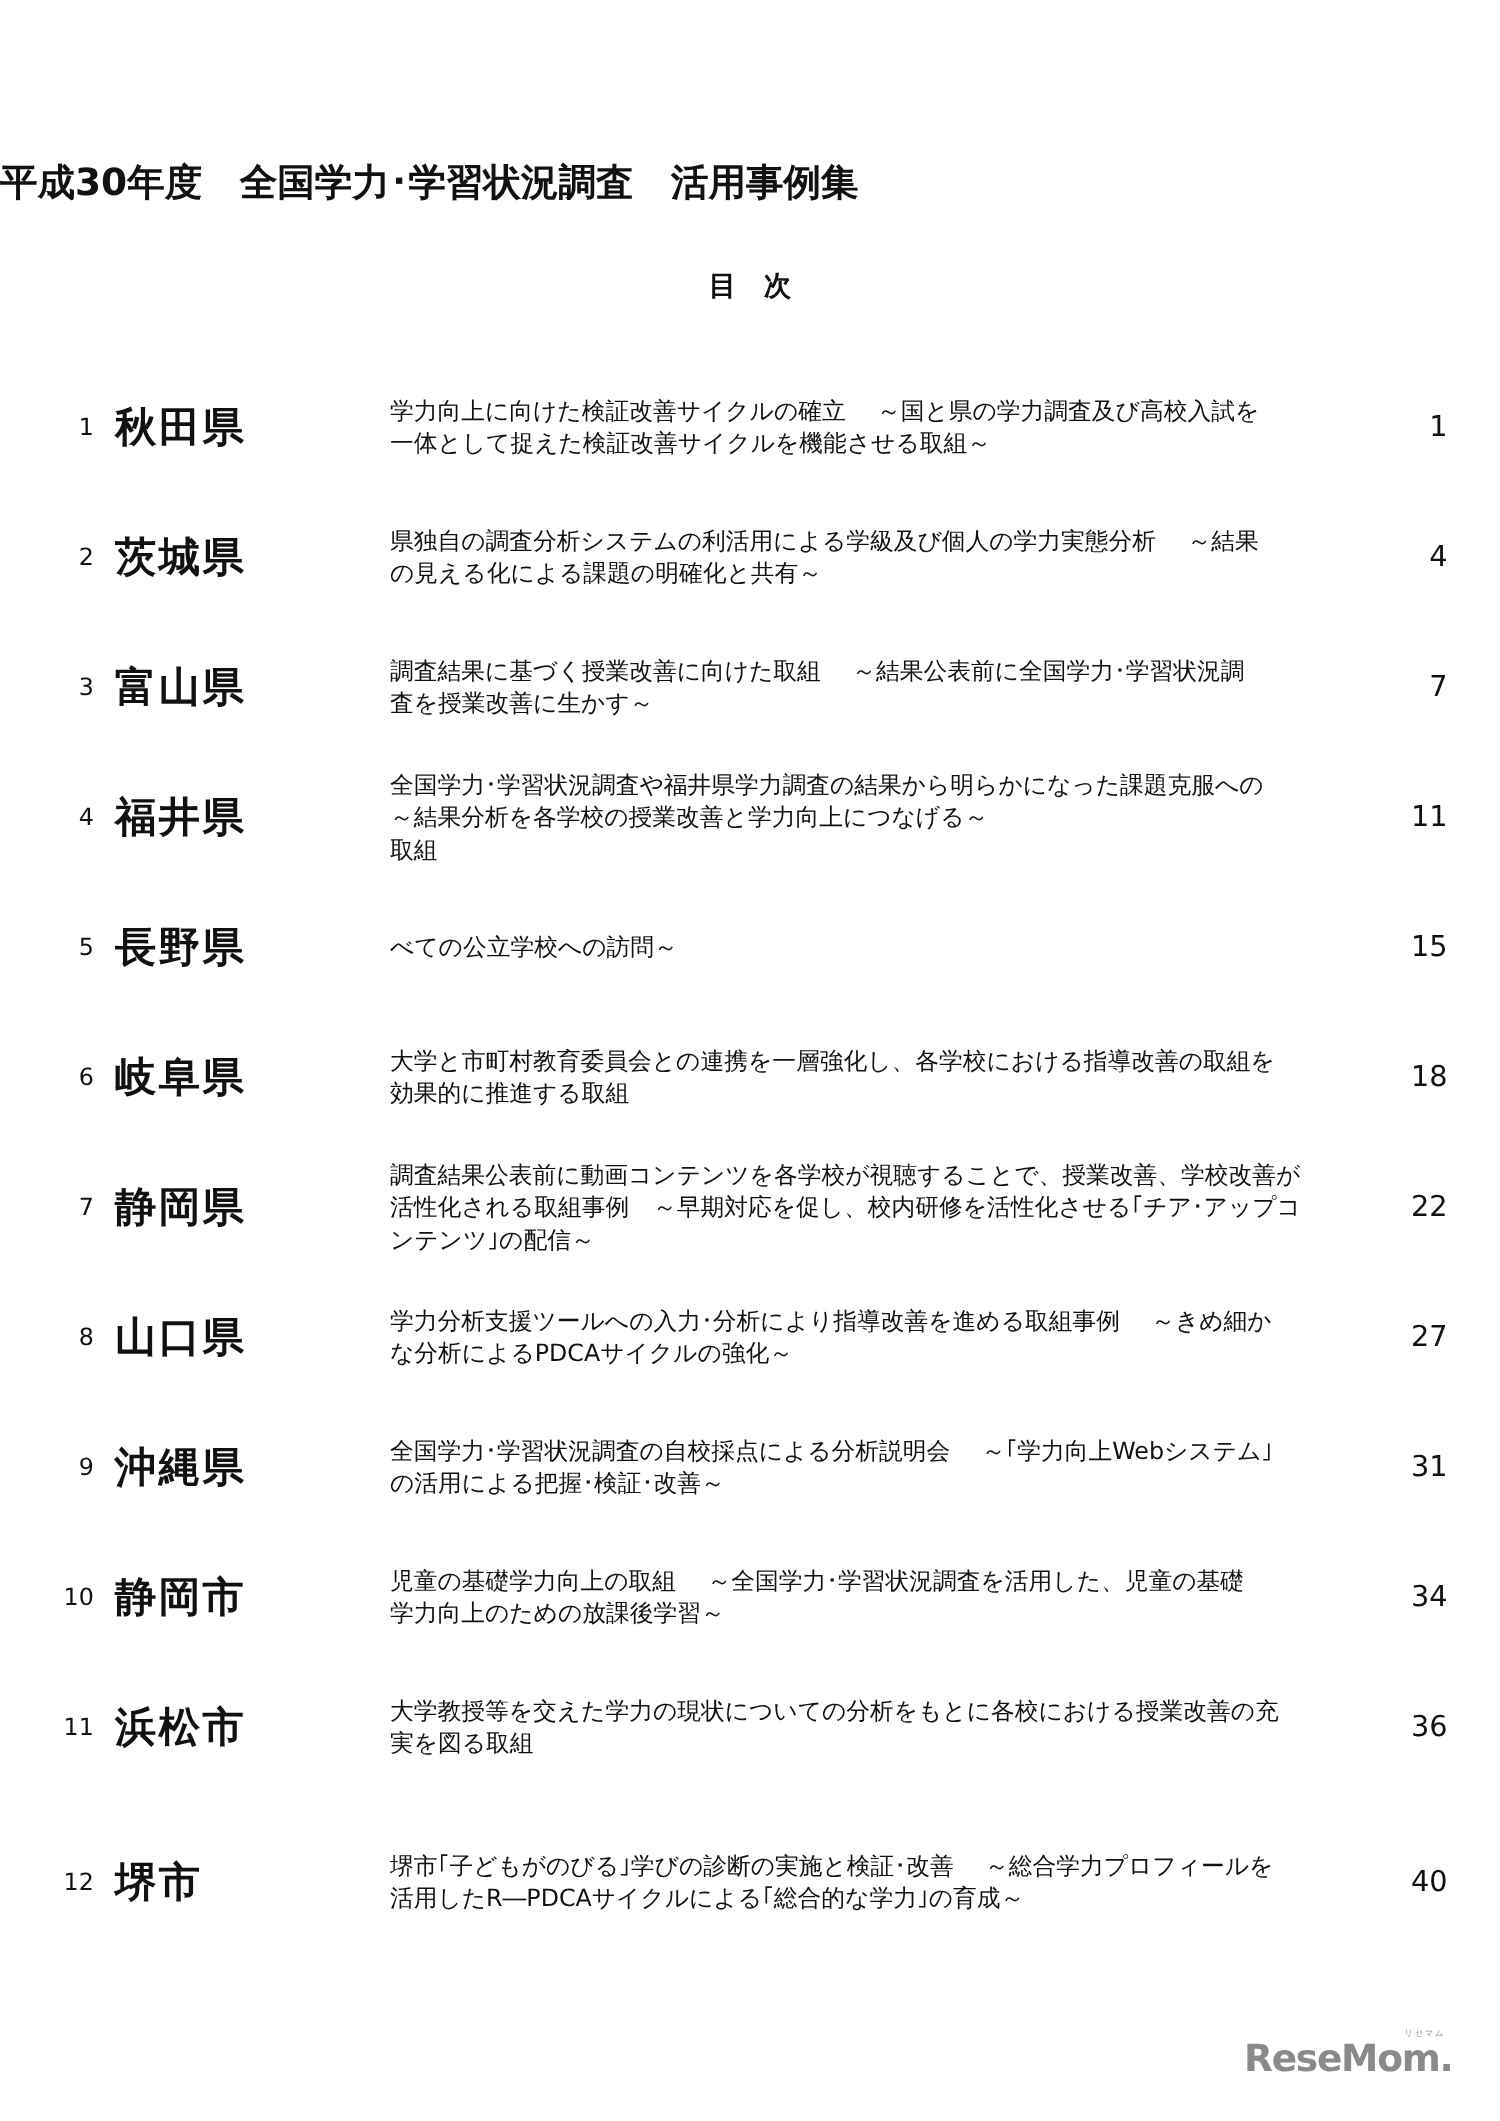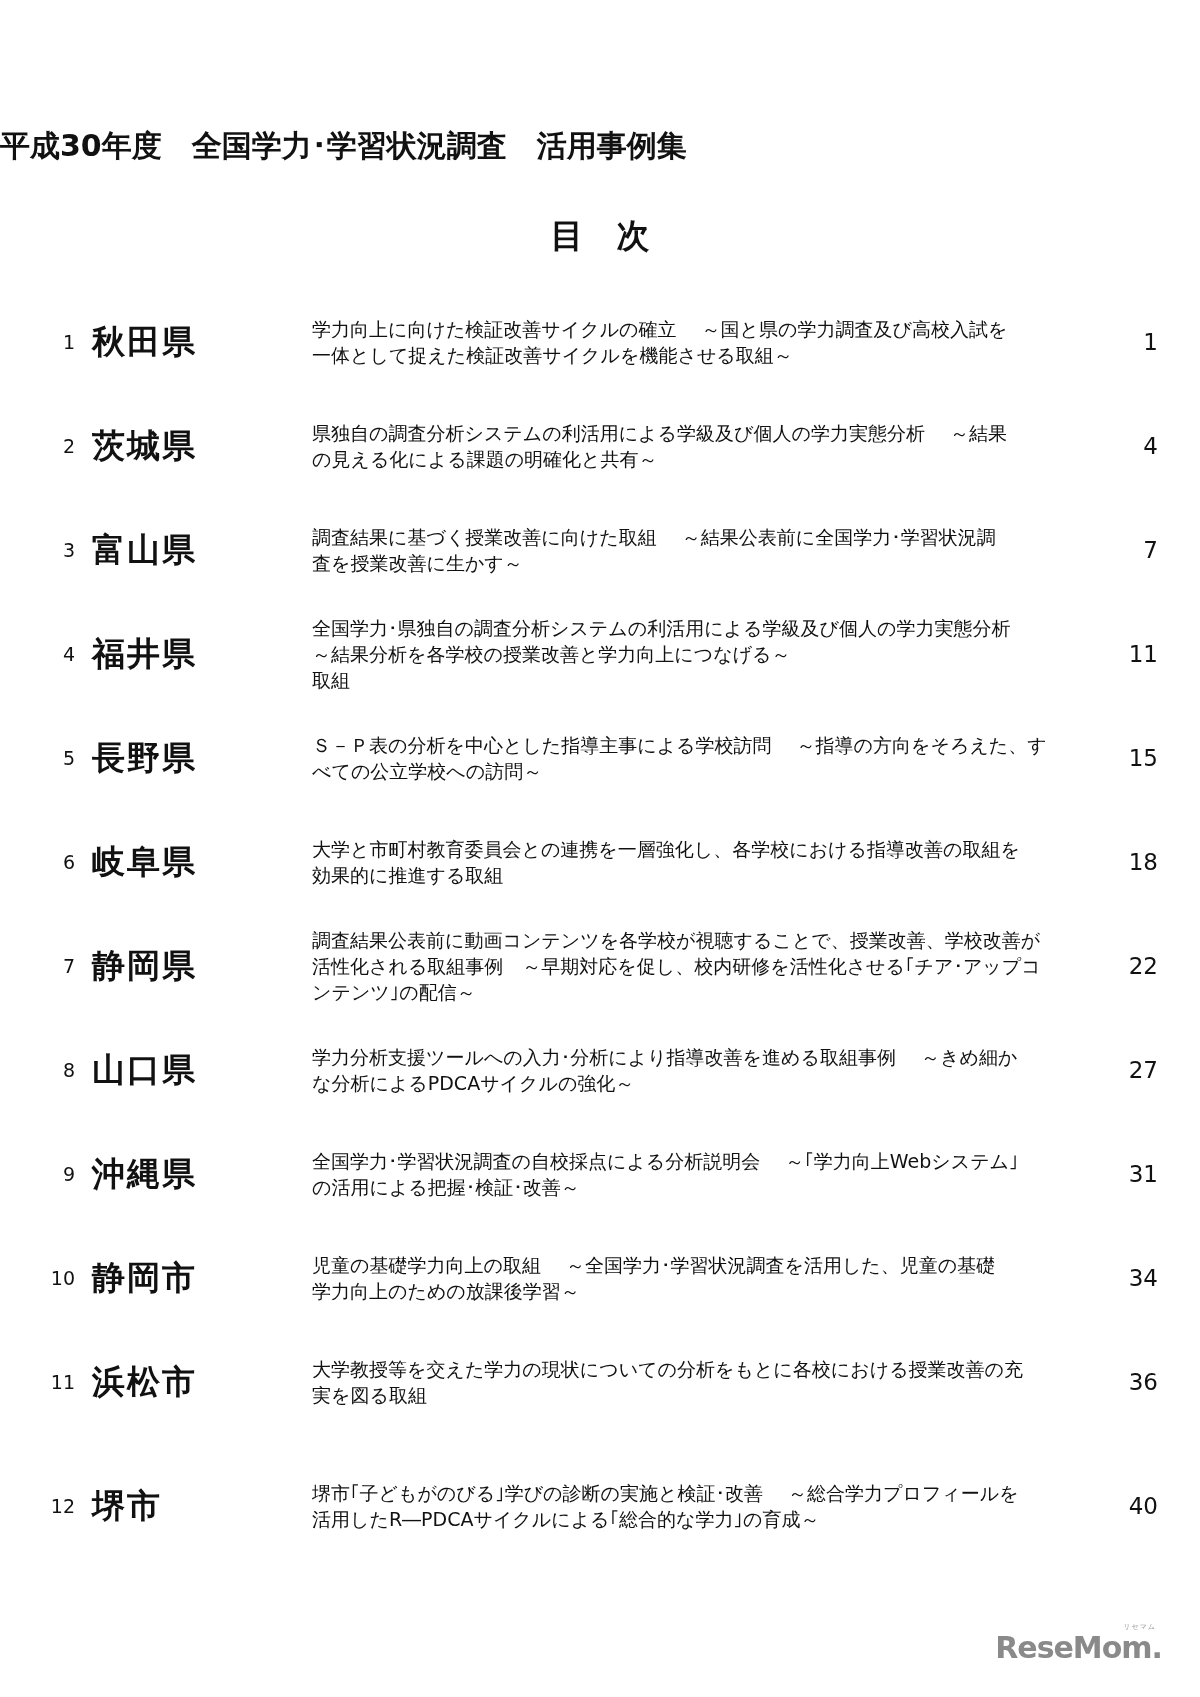--- a/index.html
+++ b/index.html
@@ -22,21 +22,21 @@
       font-weight: bold;
       letter-spacing: 0px;
       white-space: pre;
     }
     .toc-heading {
       position: absolute;
       top: 214px;
       left: 0;
       width: 1200px;
       text-align: center;
-      font-size: 33px;
+      font-size: 22px;
       font-weight: bold;
       white-space: pre;
     }
     .toc-list {
       position: absolute;
       top: 290px;
       left: 0;
       width: 1200px;
     }
     .toc-row {
@@ -140,32 +140,31 @@
       <span>調査結果に基づく授業改善に向けた取組　 ～結果公表前に全国学力･学習状況調</span>
       <span>査を授業改善に生かす～</span>
     </div>
     <span class="toc-page">7</span>
   </div>
 
   <div class="toc-row" style="top:312px">
     <span class="toc-num">4</span>
     <span class="toc-name">福井県</span>
     <div class="toc-desc">
-      <span>全国学力･県独自の調査分析システムの利活用による学級及び個人の学力実態分析</span>
+      <span>全国学力･学習状況調査や福井県学力調査の結果から明らかになった課題克服への</span>
       <span>～結果分析を各学校の授業改善と学力向上につなげる～</span>
       <span>取組</span>
     </div>
     <span class="toc-page">11</span>
   </div>
 
   <div class="toc-row" style="top:416px">
     <span class="toc-num">5</span>
     <span class="toc-name">長野県</span>
     <div class="toc-desc">
-      <span>Ｓ－Ｐ表の分析を中心とした指導主事による学校訪問　 ～指導の方向をそろえた、す</span>
       <span>べての公立学校への訪問～</span>
     </div>
     <span class="toc-page">15</span>
   </div>
 
   <div class="toc-row" style="top:520px">
     <span class="toc-num">6</span>
     <span class="toc-name">岐阜県</span>
     <div class="toc-desc">
       <span>大学と市町村教育委員会との連携を一層強化し、各学校における指導改善の取組を</span>

